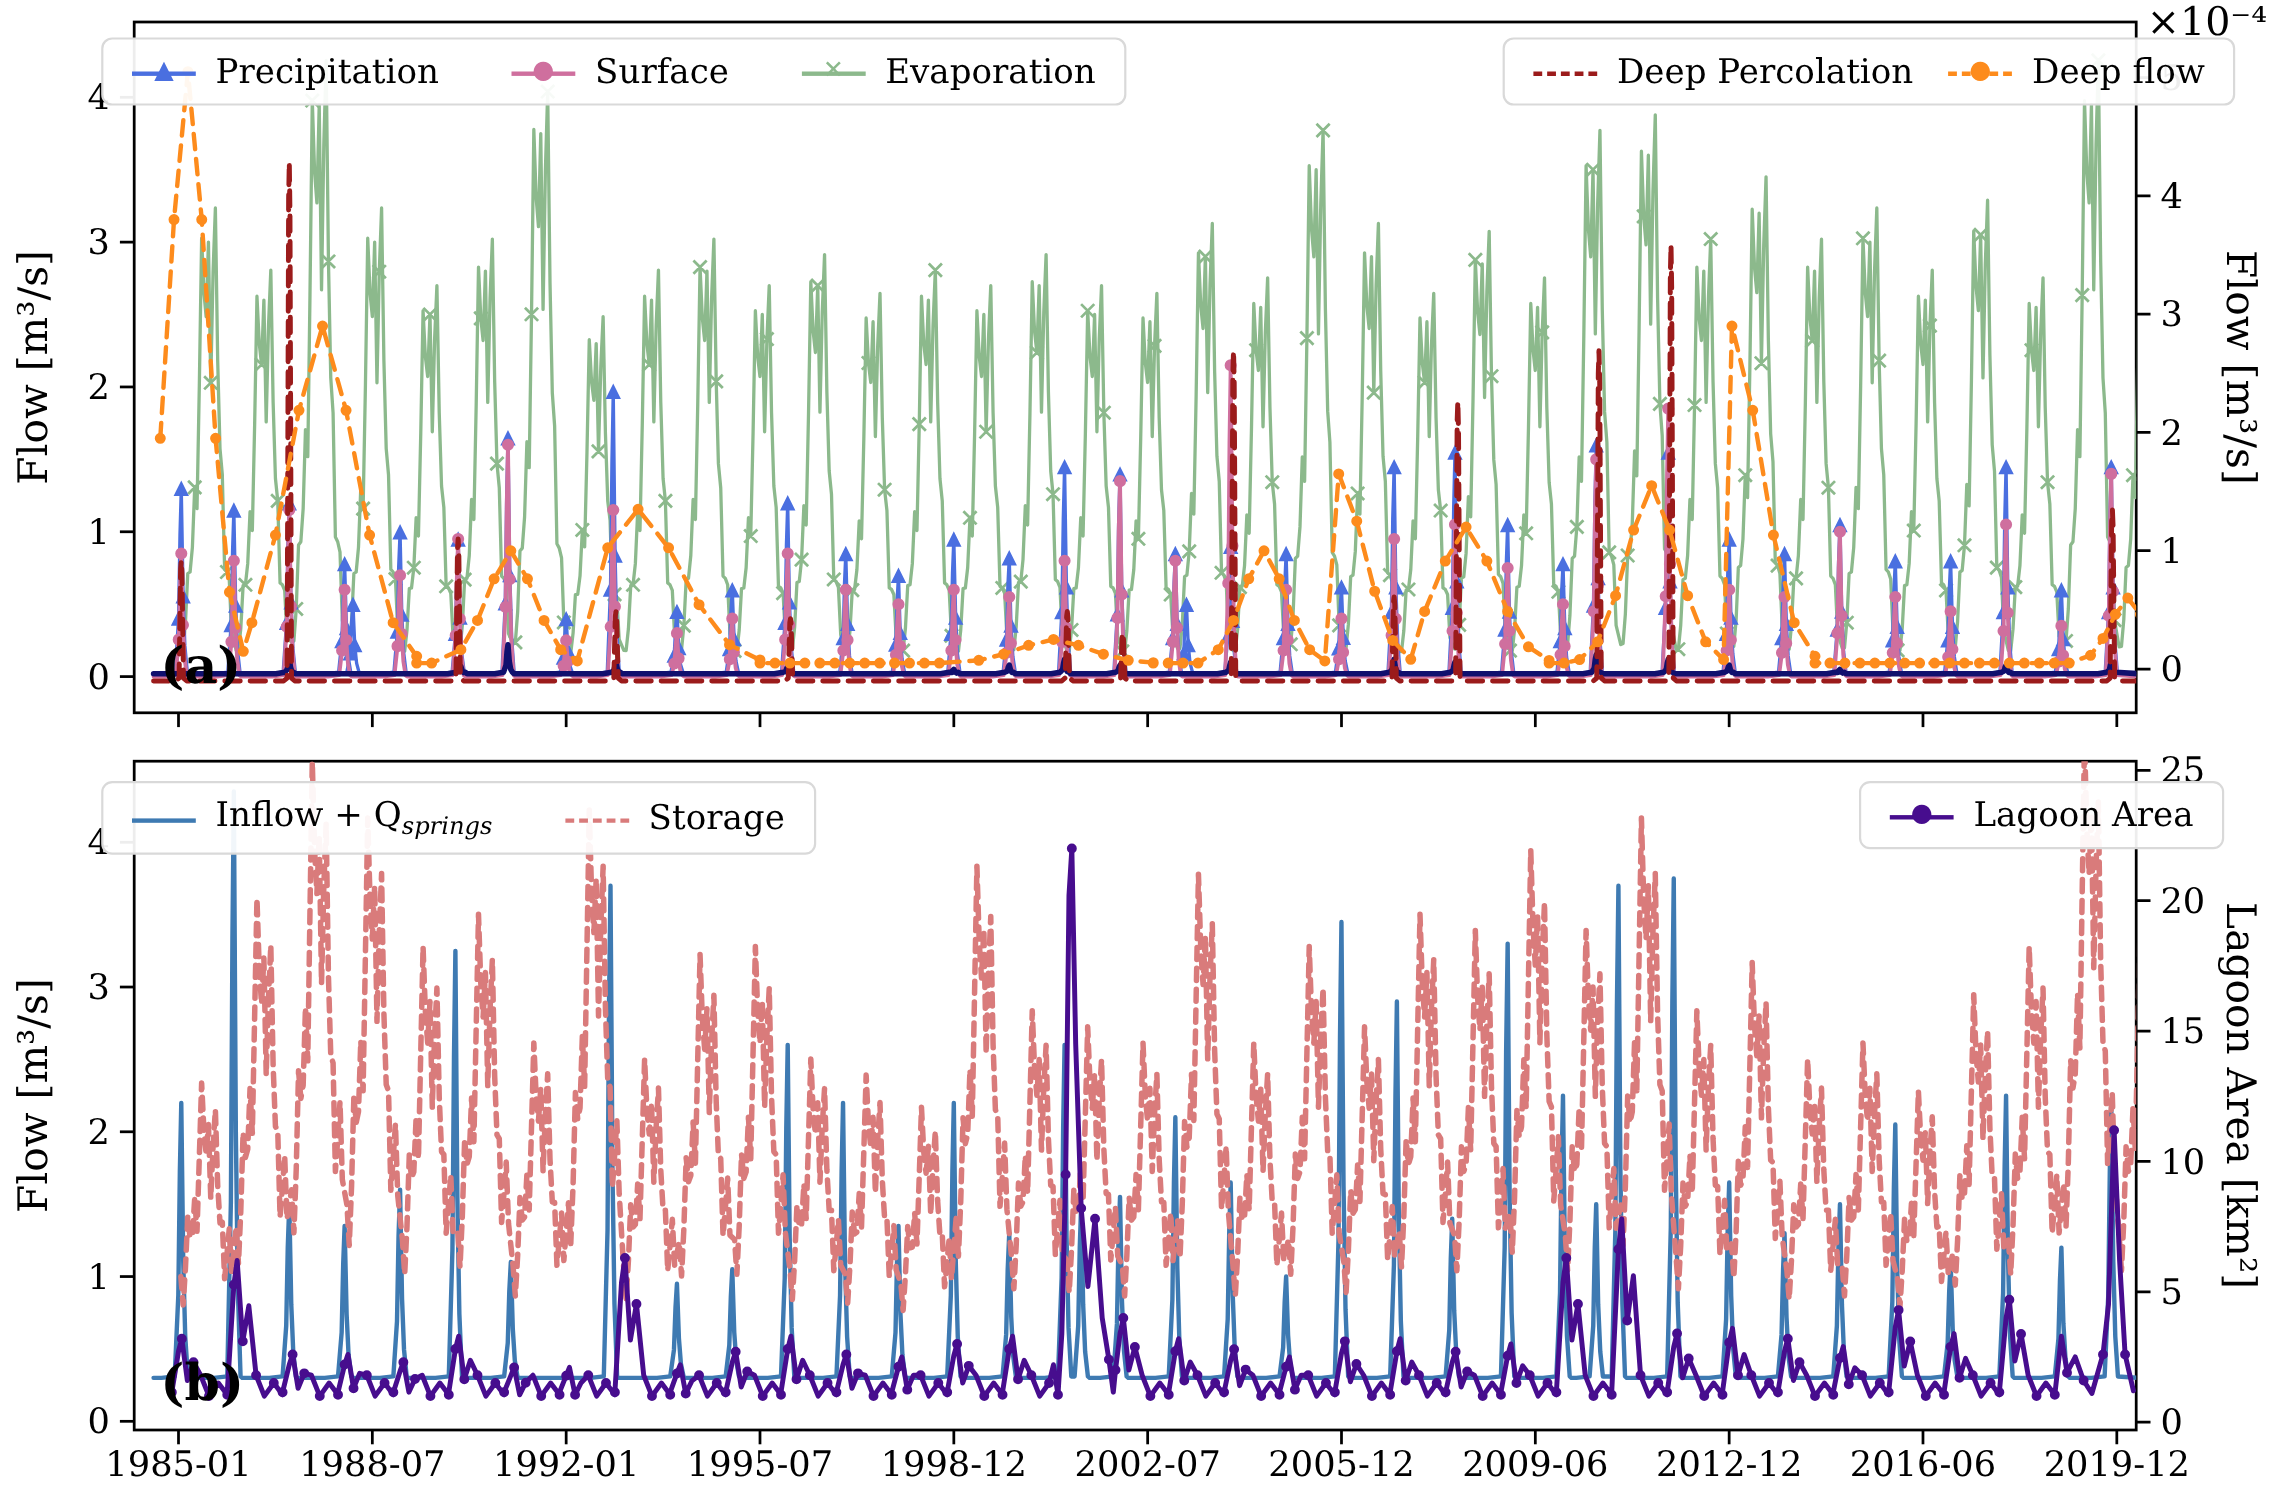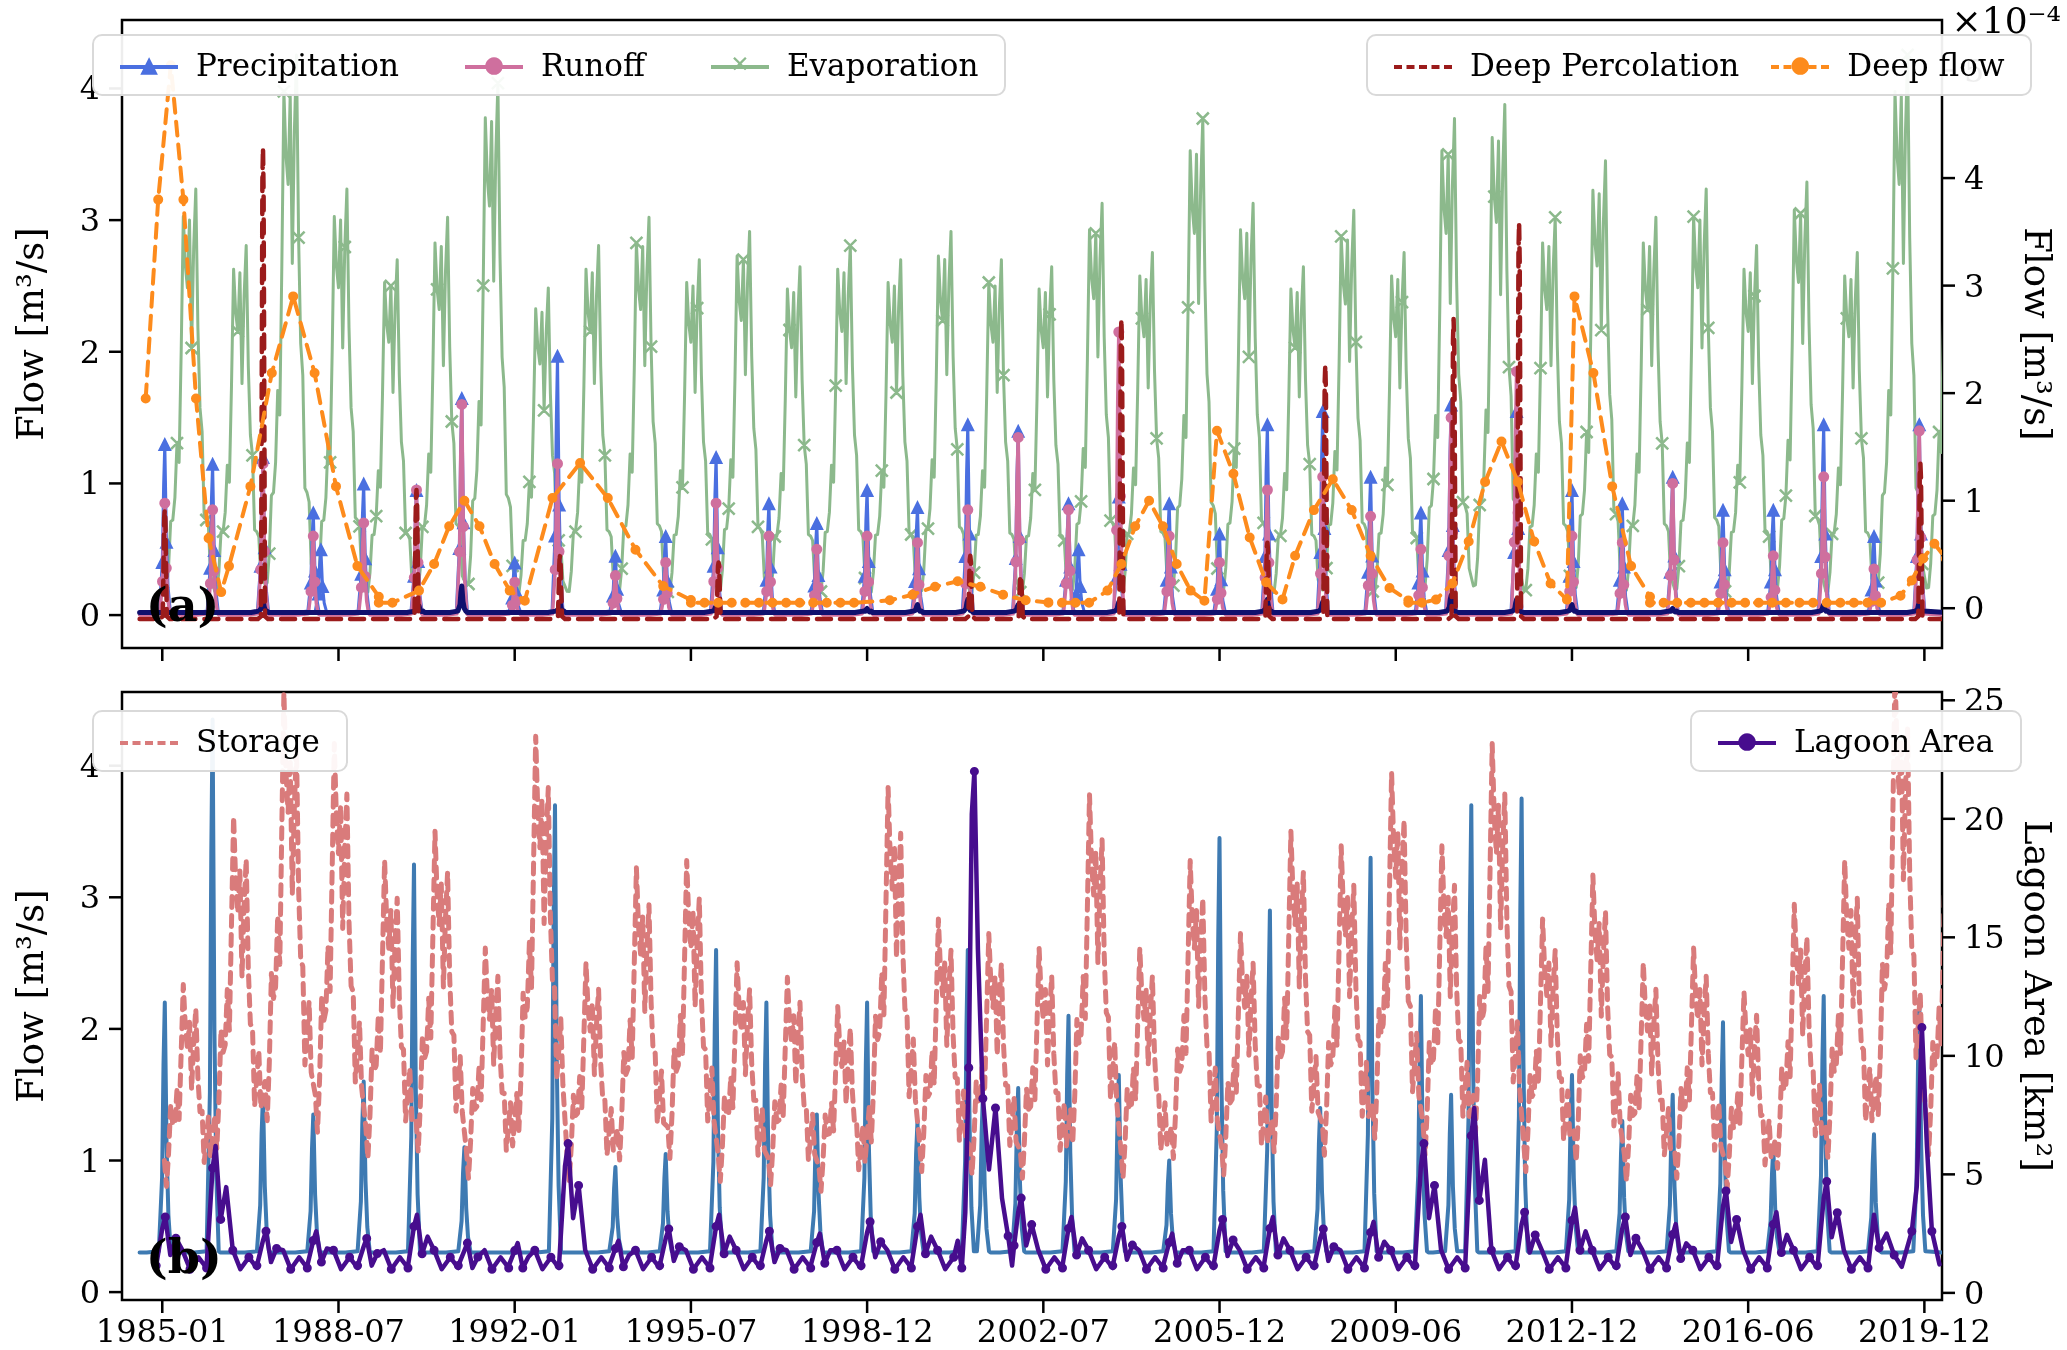--- a/index.html
+++ b/index.html
@@ -145,21 +145,21 @@
           <div class="sw-line" style="border-top: 4px solid rgb(74, 111, 224);"></div>
           <span class="sw-mark" style="color: rgb(74, 111, 224);">▲</span>
         </span>
       <span>Precipitation</span>
     </div>
     <div class="entry">
       <span class="swatch">
           <div class="sw-line" style="border-top: 4px solid rgb(207, 111, 158);"></div>
           <span class="sw-mark" style="color: rgb(207, 111, 158);">●</span>
         </span>
-      <span>Runoff</span>
+      <span>Surface</span>
     </div>
     <div class="entry">
       <span class="swatch">
           <div class="sw-line" style="border-top: 4px solid rgb(140, 185, 140);"></div>
           <span class="sw-mark" style="color: rgb(140, 185, 140);">✕</span>
         </span>
       <span>Evaporation</span>
     </div>
   </div>
 
@@ -175,20 +175,26 @@
           <div class="sw-line" style="border-top: 4px dashed rgb(253, 139, 28);"></div>
           <span class="sw-mark" style="color: rgb(253, 139, 28);">●</span>
         </span>
       <span>Deep flow</span>
     </div>
   </div>
 
   <div class="legend" style="left:92px;top:710px;">
     <div class="entry">
       <span class="swatch">
+          <div class="sw-line" style="border-top: 4px solid rgb(62, 122, 178);"></div>
+        </span>
+      <span><span>Inflow + Q</span><sub class="springs">springs</sub></span>
+    </div>
+    <div class="entry">
+      <span class="swatch">
           <div class="sw-line" style="border-top: 4px dashed rgb(217, 123, 123);"></div>
         </span>
       <span>Storage</span>
     </div>
   </div>
 
   <div class="legend" style="left:1690px;top:710px;">
     <div class="entry">
       <span class="swatch">
           <div class="sw-line" style="border-top: 4px solid rgb(71, 13, 142);"></div>

